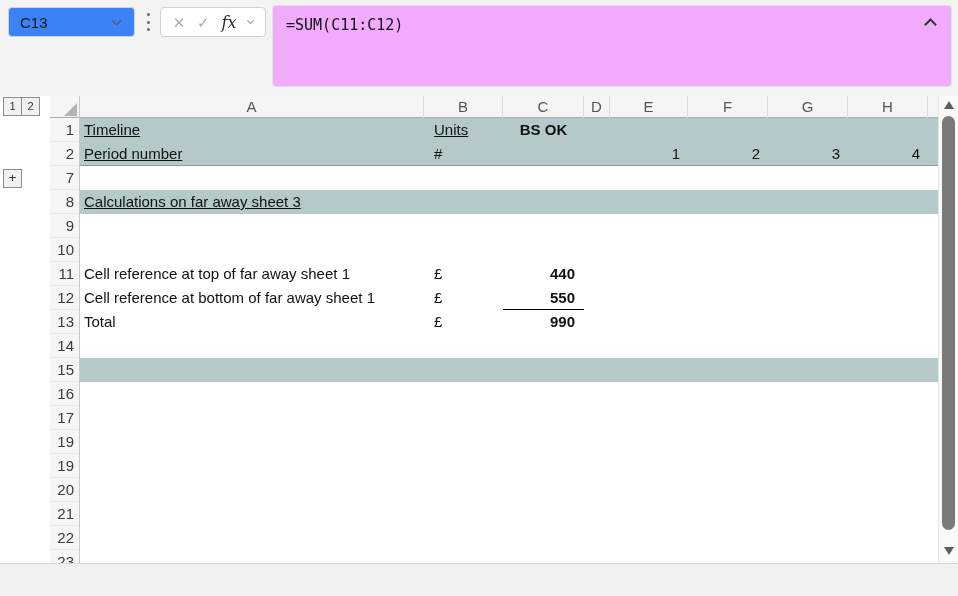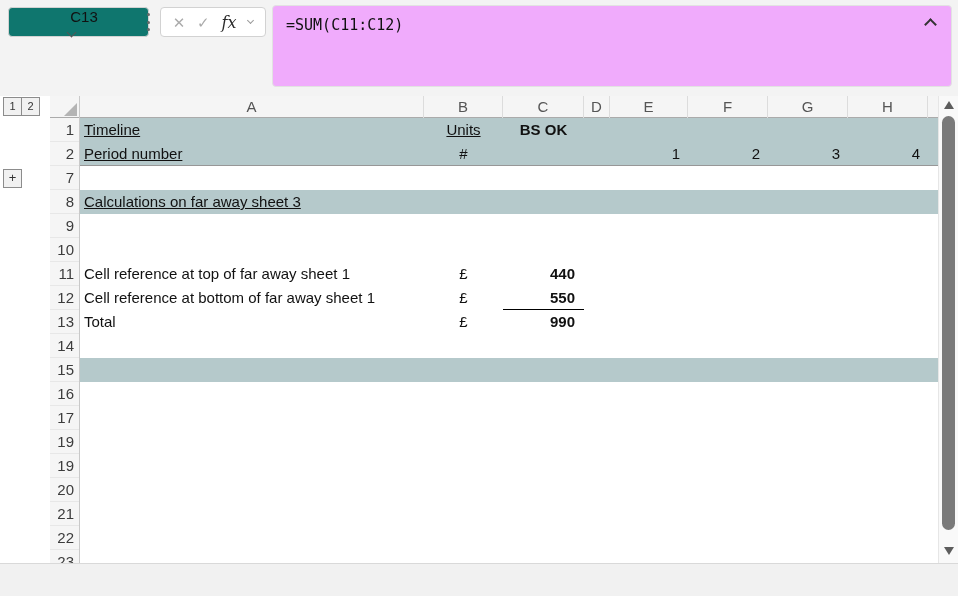--- a/index.html
+++ b/index.html
@@ -2,22 +2,22 @@
 <html><head>
 <meta charset="utf-8">
 <style>
   * { margin:0; padding:0; box-sizing:border-box; }
   html,body { width:958px; height:596px; overflow:hidden; }
   body { font-family:"Liberation Sans", sans-serif; background:#fff; }
   #app { position:relative; width:958px; height:596px; background:#fff; overflow:hidden; }
 
   
   .topbar { position:absolute; left:0; top:0; width:958px; height:96px; background:#f3f3f3; }
-  .namebox { position:absolute; left:8px; top:7px; width:141px; height:30px; background:#0f766e;
-             border:1px solid #d2d2d2; border-radius:4px; display:flex; align-items:center;flex-direction:column; }
+  .namebox { position:absolute; left:8px; top:7px; width:127px; height:30px; background:#3b82f6;
+             border:1px solid #d2d2d2; border-radius:4px; display:flex; align-items:center; }
   .namebox-value { flex:1; padding-left:11px; font-size:15px; color:#111; }
   .chev { display:inline-block; width:7px; height:7px; border-right:1.6px solid #555; border-bottom:1.6px solid #555; }
   .chev.down { transform:rotate(45deg); margin-top:-3px; }
   .chev.sm { width:5px; height:5px; border-color:#9a9a9a; }
   .namebox .chev { margin-right:14px; }
   .kebab { position:absolute; left:143px; top:13px; width:10px; height:18px;
            display:flex; flex-direction:column; align-items:center; justify-content:space-between; }
   .kebab i, .vdots i, .hdots i { display:block; width:3px; height:3px; border-radius:50%; background:#6a6a6a; }
   .fxgroup { position:absolute; left:160px; top:7px; width:106px; height:30px; background:#fff;
              border:1px solid #d2d2d2; border-radius:4px; display:flex; align-items:center; justify-content:space-evenly; }
@@ -55,21 +55,21 @@
                 border:1px solid #8c8c8c; font-size:13px; color:#333; text-align:center; line-height:16px; }
 
   
   .band { position:absolute; left:80px; width:858px; background:#b5c9cb; }
   .band.hdr { top:22px; height:48px; border-bottom:1px solid #979797; }
   .band.r8 { top:94px; height:24px; }
   .band.r15 { top:262px; height:24px; }
   .cell { position:absolute; height:24px; line-height:24px; font-size:15px; color:#111; white-space:nowrap; }
   .u { text-decoration:underline; }
   .ca { left:84px; width:338px; }
-  .cb { left:424px; width:79px; text-align:center; }
+  .cb { left:434px; width:79px; }
   .cc { left:503px; width:81px;font-weight:bold; }
   .cc.num { text-align:right; padding-right:9px; }
   .cc.ctr { text-align:center; }
   .cnum { text-align:right; padding-right:8px; width:78px; }
   .ce{left:610px}.cf{left:688px;width:80px}.cg{left:768px;width:80px}.ch{left:848px;width:80px}
   .r1{top:22px}.r2{top:46px}.r8t{top:94px}.r10{top:142px}.r11{top:166px}.r12{top:190px}.r13{top:214px}
   .total-border { border-bottom:1.5px solid #000; }
 
   
   .vscroll { position:absolute; left:938px; top:96px; width:20px; height:467px; background:#f9f9f9;

